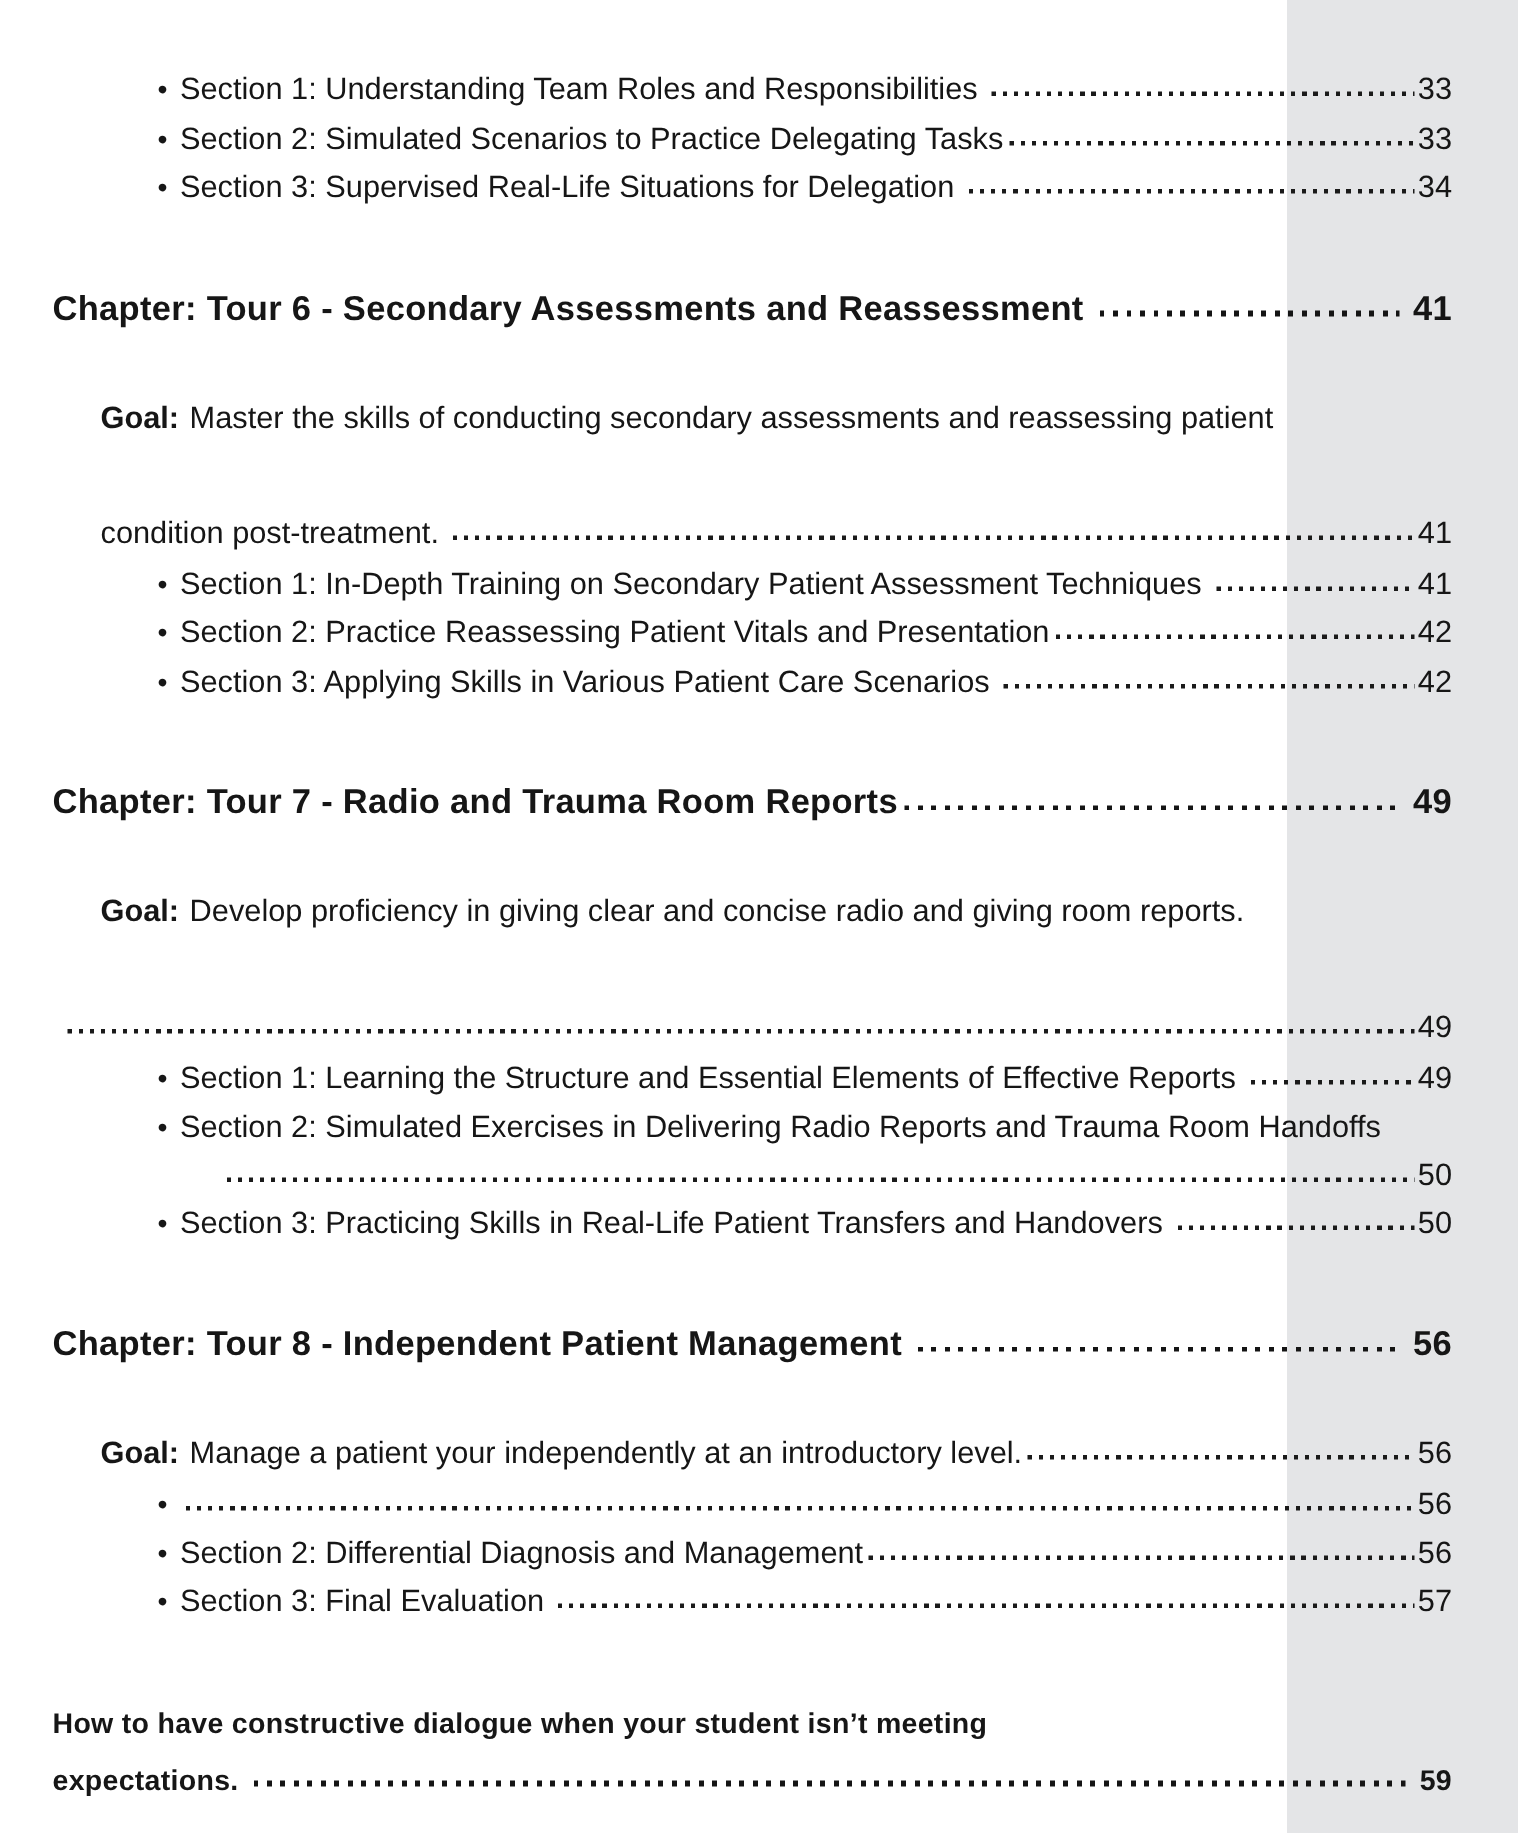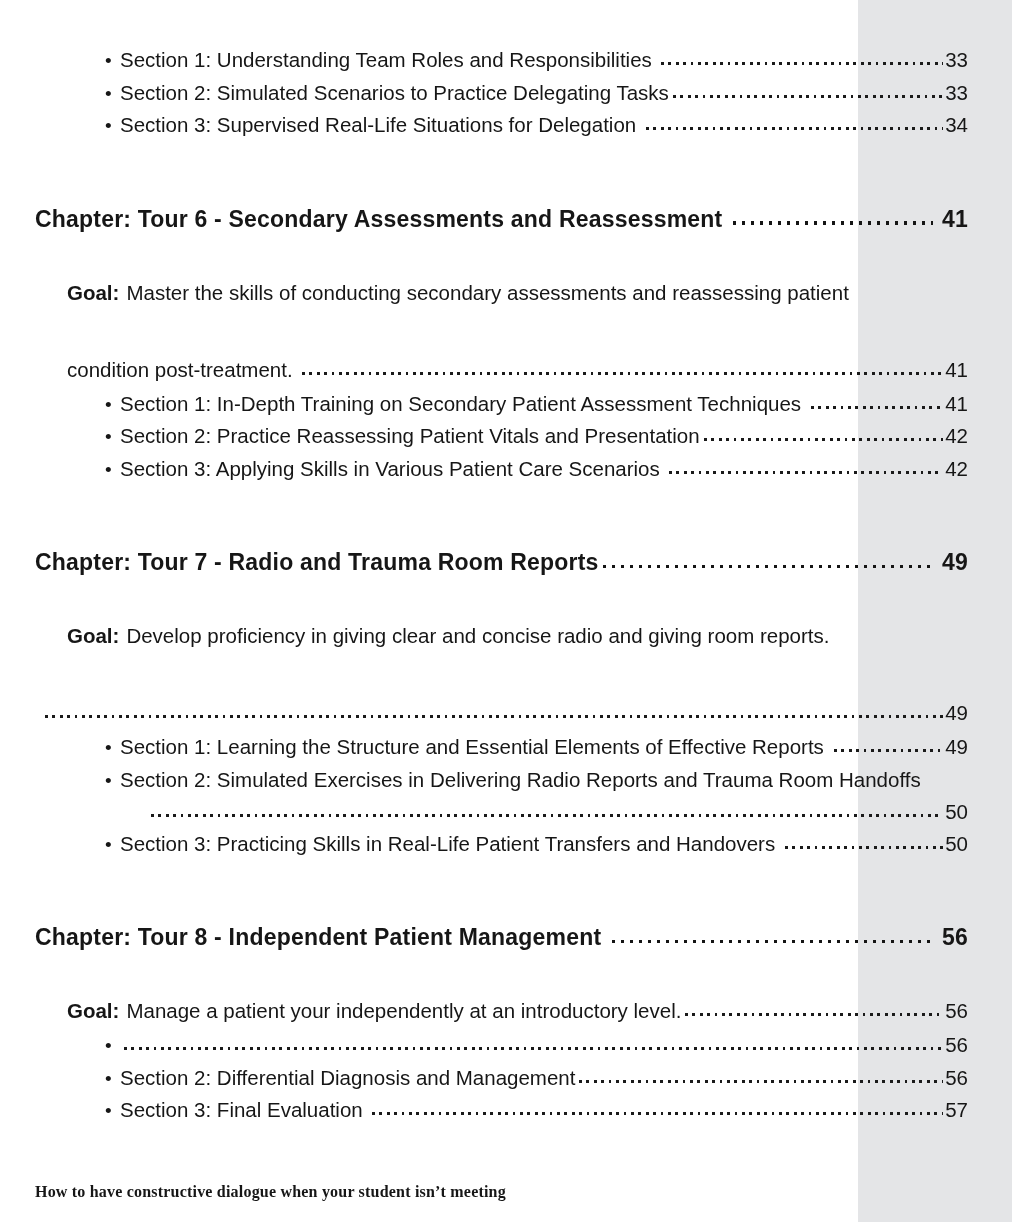--- a/index.html
+++ b/index.html
@@ -20,27 +20,27 @@
   }
   .chap .leader,.closing .leader{
     height:3.2px;
     background:repeating-linear-gradient(90deg,#141414 0 3.2px,transparent 3.2px 9px);
     margin-right:9px;
   }
   .intro{padding-top:44px;}
   .sec{font-size:20.5px;line-height:31.5px;padding-left:70px;}
   .bullet{flex:0 0 15px;width:15px;font-size:19px;}
   .sec-cont{font-size:20.5px;line-height:31.5px;padding-left:112px;}
-  .chap{margin-top:62px;font-size:23px;line-height:30px;font-weight:700;letter-spacing:.2px;}
+  .chap{margin-top:48px;font-size:23px;line-height:30px;font-weight:700;letter-spacing:.2px;}
   .goal-block{margin-top:20px;}
   .row.goal{font-size:20.5px;line-height:37px;padding-left:32px;margin-top:40px;}
   .row.goal.flush{padding-left:6px;}
   .goal-label{font-weight:700;margin-right:7px;}
   .closing{font-weight:700;}
-  .closing .row{font-size:16px;line-height:38px;letter-spacing:.2px;font-family:Liberation Serif, serif;}
+  .closing .row{font-size:19px;line-height:38px;letter-spacing:.2px;}
   .closing1{margin-top:46px;}
   .closing2{margin-top:60px;}
 </style>
 </head>
 <body>
 
 <div class="page">
   <div class="band"></div>
   <div class="content">
     <div class="intro" id="intro">

